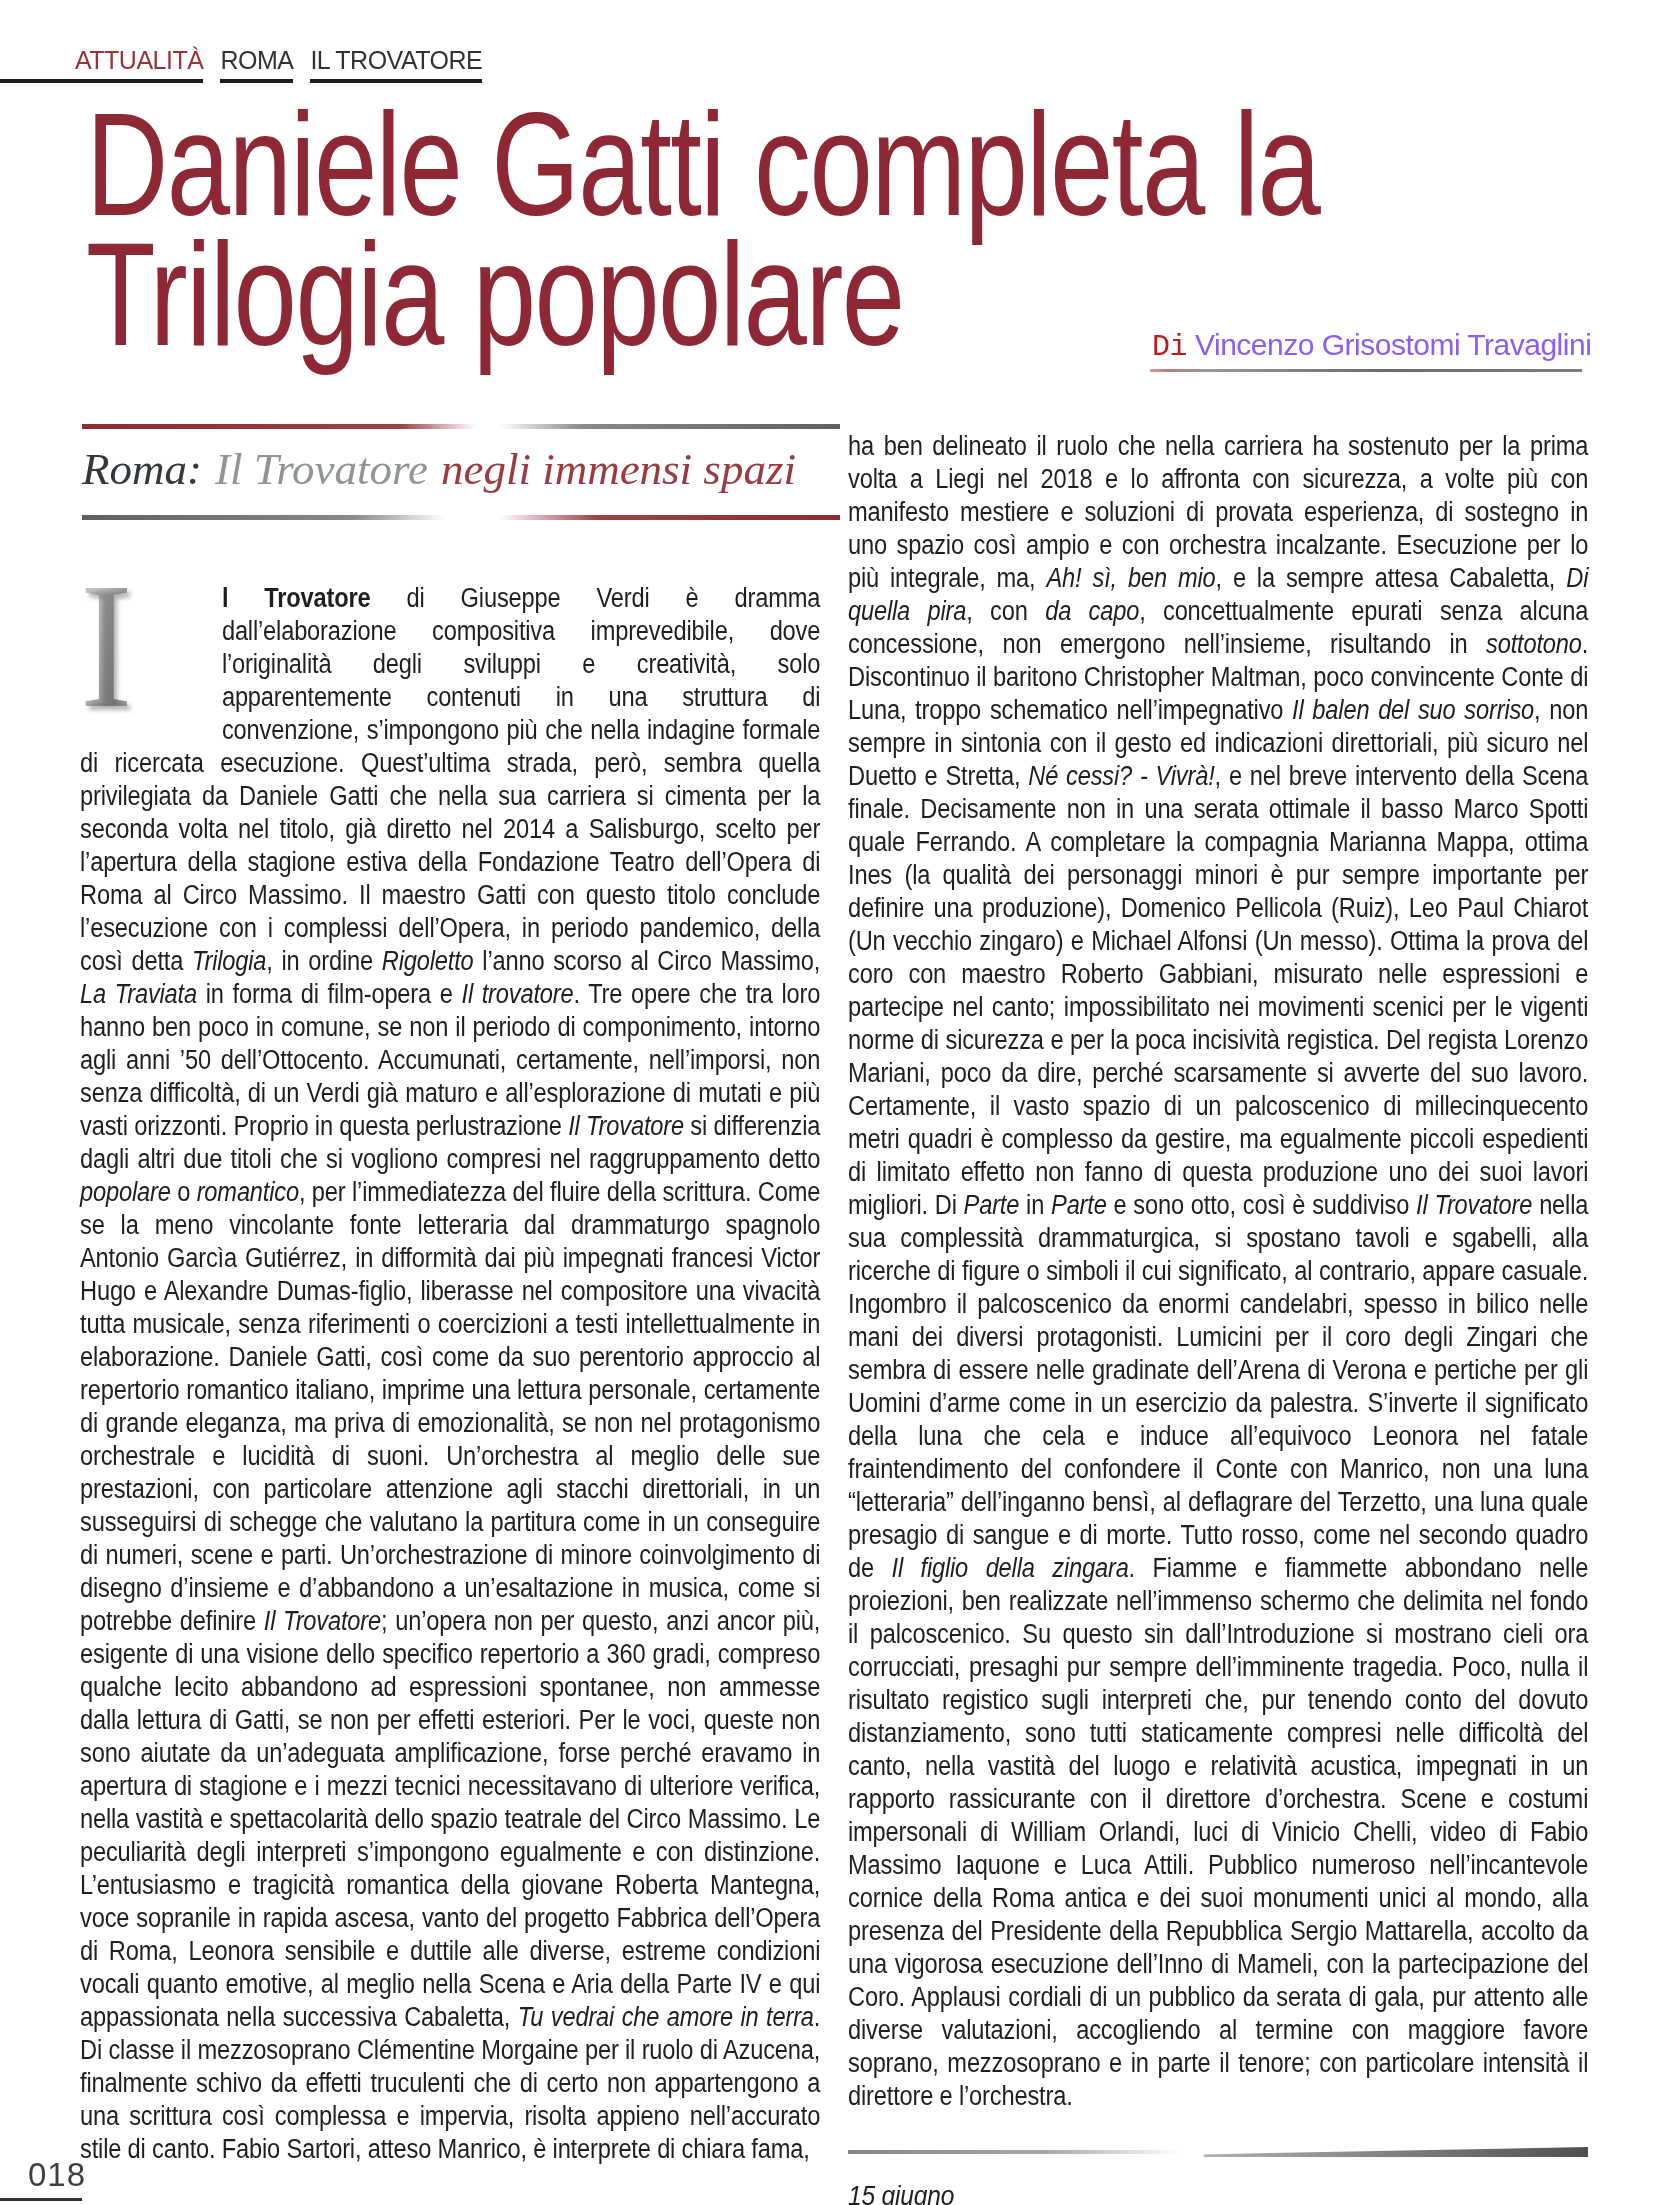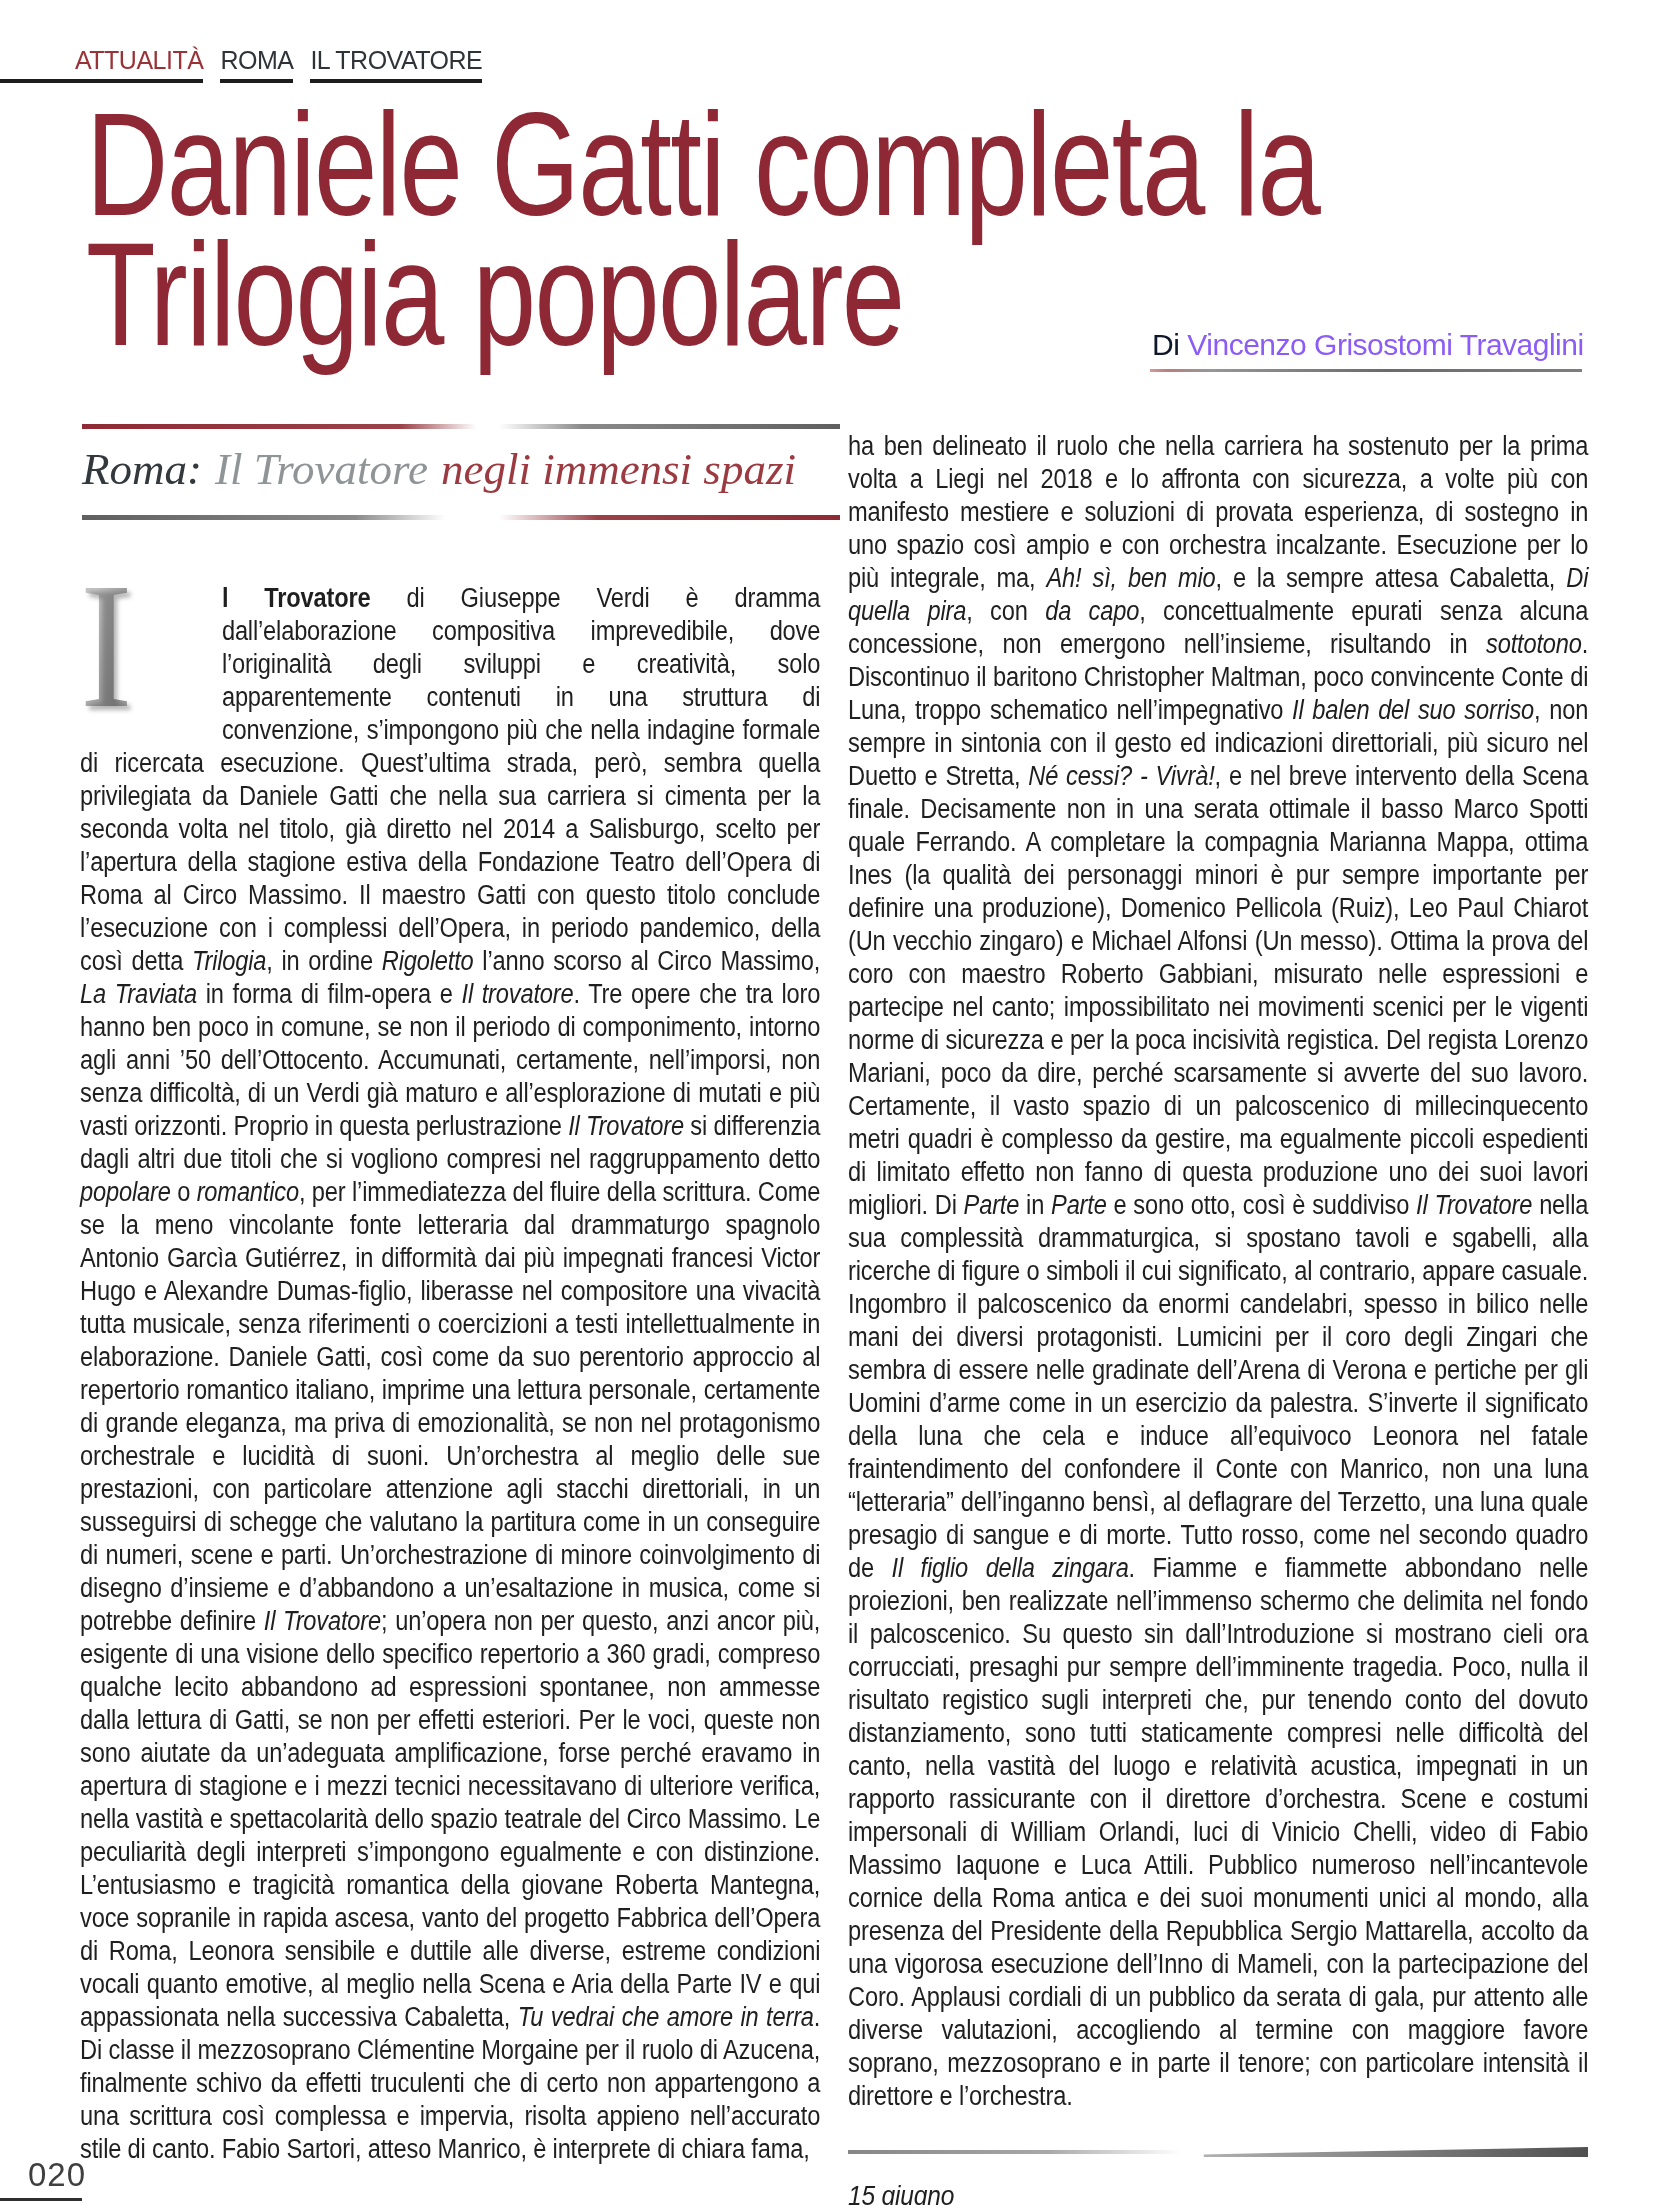--- a/index.html
+++ b/index.html
@@ -17,21 +17,21 @@
   .tab-dark{color:#2f3337;}
   .kicker-lead-rule{position:absolute;left:0;top:79px;width:80px;height:4px;background:#1d1d1d;}
   
   .headline{
     position:absolute;left:86px;top:100px;margin:0;font-weight:400;
     font-size:146px;line-height:130px;color:#8e2834;letter-spacing:-2px;
     transform:scaleX(0.78);transform-origin:0 0;white-space:nowrap;
   }
   
   .byline{position:absolute;left:1152px;top:328px;font-size:30px;white-space:nowrap;letter-spacing:-0.5px;}
-  .byline-prefix{color:#0f172a;margin-right:8px;}
+  .byline-prefix{color:#b91c1c;margin-right:8px;font-family:Liberation Mono, monospace;}
   .byline-author{color:#8b5cf6;}
   .byline-rule{
     position:absolute;left:1150px;top:369px;width:432px;height:3px;
     background:linear-gradient(90deg,#d59a98 0%,#b97f7e 4%,#979797 14%,#6b6b6b 55%,#7e7e7e 100%);
   }
   
   .standfirst{position:absolute;left:82px;top:424px;width:758px;}
   .sf-rule{height:5px;}
   .sf-rule-top{
     background:linear-gradient(90deg,#8e2a33 0%,#9a4248 42%,rgba(154,66,72,0) 52%,rgba(130,130,130,0) 55%,#8a8a8a 66%,#5f5f5f 100%);
@@ -123,16 +123,16 @@
 
   <div class="col col-right" lang="it">
     <p class="body-par"><span><span>ha ben delineato il ruolo che nella carriera ha sostenuto per la prima volta a Liegi nel 2018 e lo affronta con sicurezza, a volte più con manifesto mestiere e soluzioni di provata esperienza, di sostegno in uno spazio così ampio e con orchestra incalzante. Esecuzione per lo più integrale, ma, </span><span class="it">Ah! sì, ben mio</span><span>, e la sempre attesa Cabaletta, </span><span class="it">Di quella pira</span><span>, con </span><span class="it">da capo</span><span>, concettualmente epurati senza alcuna concessione, non emergono nell’insieme, risultando in </span><span class="it">sottotono</span><span>. Discontinuo il baritono Christopher Maltman, poco convincente Conte di Luna, troppo schematico nell’impegnativo </span><span class="it">Il balen del suo sorriso</span><span>, non sempre in sintonia con il gesto ed indicazioni direttoriali, più sicuro nel Duetto e Stretta, </span><span class="it">Né cessi? - Vivrà!</span><span>, e nel breve intervento della Scena finale. Decisamente non in una serata ottimale il basso Marco Spotti quale Ferrando. A completare la compagnia Marianna Mappa, ottima Ines (la qualità dei personaggi minori è pur sempre importante per definire una produzione), Domenico Pellicola (Ruiz), Leo Paul Chiarot (Un vecchio zingaro) e Michael Alfonsi (Un messo). Ottima la prova del coro con maestro Roberto Gabbiani, misurato nelle espressioni e partecipe nel canto; impossibilitato nei movimenti scenici per le vigenti norme di sicurezza e per la poca incisività registica. Del regista Lorenzo Mariani, poco da dire, perché scarsamente si avverte del suo lavoro. Certamente, il vasto spazio di un palcoscenico di millecinquecento metri quadri è complesso da gestire, ma egualmente piccoli espedienti di limitato effetto non fanno di questa produzione uno dei suoi lavori migliori. Di </span><span class="it">Parte</span><span> in </span><span class="it">Parte</span><span> e sono otto, così è suddiviso </span><span class="it">Il Trovatore</span><span> nella sua complessità drammaturgica, si spostano tavoli e sgabelli, alla ricerche di figure o simboli il cui significato, al contrario, appare casuale. Ingombro il palcoscenico da enormi candelabri, spesso in bilico nelle mani dei diversi protagonisti. Lumicini per il coro degli Zingari che sembra di essere nelle gradinate dell’Arena di Verona e pertiche per gli Uomini d’arme come in un esercizio da palestra. S’inverte il significato della luna che cela e induce all’equivoco Leonora nel fatale fraintendimento del confondere il Conte con Manrico, non una luna “letteraria” dell’inganno bensì, al deflagrare del Terzetto, una luna quale presagio di sangue e di morte. Tutto rosso, come nel secondo quadro de </span><span class="it">Il figlio della zingara</span><span>. Fiamme e fiammette abbondano nelle proiezioni, ben realizzate nell’immenso schermo che delimita nel fondo il palcoscenico. Su questo sin dall’Introduzione si mostrano cieli ora corrucciati, presaghi pur sempre dell’imminente tragedia. Poco, nulla il risultato registico sugli interpreti che, pur tenendo conto del dovuto distanziamento, sono tutti staticamente compresi nelle difficoltà del canto, nella vastità del luogo e relatività acustica, impegnati in un rapporto rassicurante con il direttore d’orchestra. Scene e costumi impersonali di William Orlandi, luci di Vinicio Chelli, video di Fabio Massimo Iaquone e Luca Attili. Pubblico numeroso nell’incantevole cornice della Roma antica e dei suoi monumenti unici al mondo, alla presenza del Presidente della Repubblica Sergio Mattarella, accolto da una vigorosa esecuzione dell’Inno di Mameli, con la partecipazione del Coro. Applausi cordiali di un pubblico da serata di gala, pur attento alle diverse valutazioni, accogliendo al termine con maggiore favore soprano, mezzosoprano e in parte il tenore; con particolare intensità il direttore e l’orchestra.</span></span></p>
     <div class="dateline-rule">
       <div class="dlr-left"></div>
       <div class="dlr-wedge"></div>
     </div>
     <div class="dateline">15 giugno</div>
   </div>
 
-  <div class="pagenum">020</div>
+  <div class="pagenum">018</div>
   <div class="pagenum-rule"></div>
 
 </div>
 
 </body></html>

